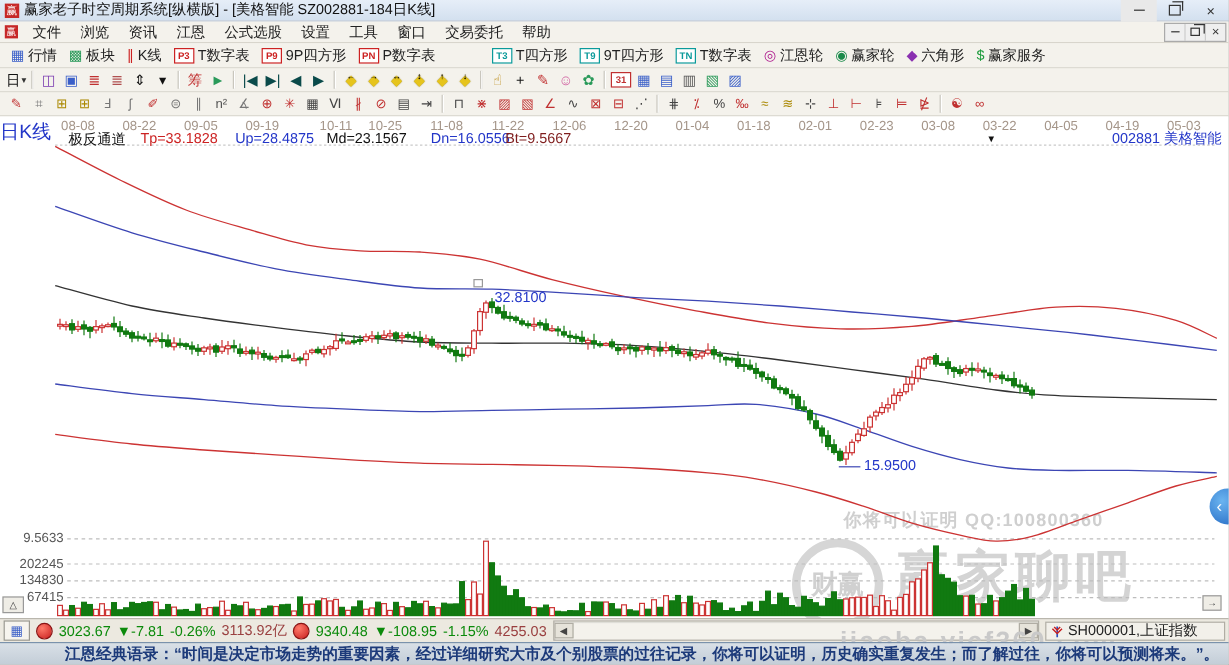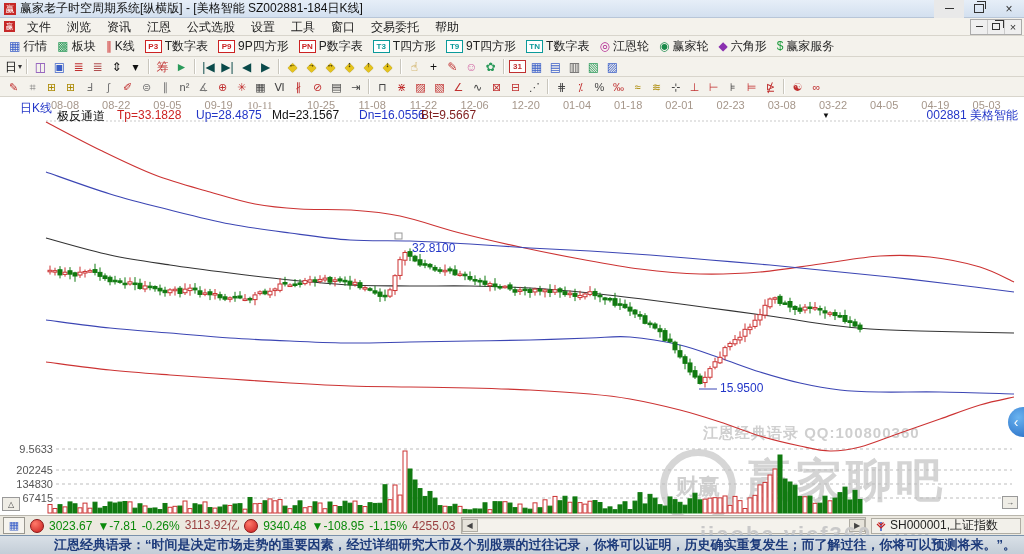--- a/index.html
+++ b/index.html
@@ -41,21 +41,21 @@
   .tbtn{width:19px;height:17px;display:flex;align-items:center;justify-content:center;
       border:none;background:transparent;font-family:inherit;position:relative;padding:0;}
   .tbtn .gly{font-size:12px;}
   .sep{width:1px;height:15px;background:#c9c6bd;border-right:1px solid #fff;margin:0 3px;flex:none;}
   .caret{font-size:8px;color:#333;margin-left:1px;}
   .dia{color:#e6c41c;text-shadow:0 0 1px #8a7300;}
   .dia b{position:absolute;left:0;right:0;top:3px;font-size:7px;color:#000;font-weight:normal;text-align:center;}
   
   .chart-bg{position:absolute;left:0;top:97px;width:1024px;height:418px;background:#fff;}
   #chart-svg{position:absolute;left:0;top:0;z-index:1;pointer-events:none;}
-  .hdr-label{position:absolute;top:100px;left:20px;color:#2336c8;font-size:12px;z-index:2;}
+  .hdr-label{position:absolute;top:100px;left:0;color:#2336c8;font-size:16px;z-index:2;}
   .date{position:absolute;top:99px;width:40px;text-align:center;font-size:11px;color:#a5968a;z-index:2;}
   .param{position:absolute;top:108px;font-size:12px;z-index:2;}
   .stock-label{position:absolute;top:107px;right:6px;font-size:12px;color:#2336c8;z-index:2;}
   .tri-marker{position:absolute;left:822px;top:111px;font-size:8px;color:#111;z-index:2;}
   .price-label{position:absolute;font-size:12px;color:#2336c8;z-index:2;}
   .vol-label{position:absolute;left:2px;width:51px;text-align:right;font-size:11px;color:#555;z-index:2;}
   .wm{color:#cfcfcf;z-index:0;}
   .wm-qq{position:absolute;left:703px;top:424px;font-size:15px;letter-spacing:1px;font-weight:bold;}
   .wm-big{position:absolute;left:746px;top:450px;font-size:46px;font-weight:bold;letter-spacing:4px;color:#d4d4d4;}
   .wm-logo{position:absolute;left:660px;top:449px;width:62px;height:62px;border:7px solid #d6d6d6;border-radius:50%;
@@ -156,21 +156,21 @@
       </button>
       <button class="tb1-btn">
         <span class="chip" style="color: rgb(204, 34, 34); border-color: rgb(204, 34, 34);">P9</span>
         <span>9P四方形</span>
       </button>
       <button class="tb1-btn">
         <span class="chip" style="color: rgb(204, 34, 34); border-color: rgb(204, 34, 34);">PN</span>
         <span>P数字表</span>
       </button>
       <button class="tb1-btn">
-        <span class="chip" style="color: rgb(10, 154, 154); border-color: rgb(10, 154, 154);">T3</span>
+        <span class="chip" style="color: rgb(10, 154, 154); border-color: rgb(10, 154, 154); margin-left: 37px;">T3</span>
         <span>T四方形</span>
       </button>
       <button class="tb1-btn">
         <span class="chip" style="color: rgb(10, 154, 154); border-color: rgb(10, 154, 154);">T9</span>
         <span>9T四方形</span>
       </button>
       <button class="tb1-btn">
         <span class="chip" style="color: rgb(10, 154, 154); border-color: rgb(10, 154, 154);">TN</span>
         <span>T数字表</span>
       </button>
@@ -422,21 +422,21 @@
       <span class="sep"></span>
       <button class="tbtn">
         <span class="gly" style="color: rgb(192, 48, 48); font-size: 11px;">☯</span>
       </button>
       <button class="tbtn">
         <span class="gly" style="color: rgb(192, 48, 48); font-size: 11px;">∞</span>
       </button>
     </div>
 
   <div class="chart-bg"></div>
-  <div class="wm wm-qq">江恩经典语录  QQ:100800360</div>
+  <div class="wm wm-qq">你将可以证明  QQ:100800360</div>
   <div class="wm-logo">财赢</div>
   <div class="wm wm-big">赢家聊吧</div>
 
   <svg id="chart-svg" width="1024" height="554" viewBox="0 0 1024 554">
       <line x1="46" y1="121" x2="1014" y2="121" stroke="#c9c9c9" stroke-dasharray="2 2"></line>
       <line x1="56" y1="449" x2="1012" y2="449" stroke="#bdbdbd" stroke-dasharray="3 3"></line>
       <line x1="56" y1="470" x2="1012" y2="470" stroke="#bdbdbd" stroke-dasharray="3 3"></line>
       <line x1="56" y1="484" x2="1012" y2="484" stroke="#bdbdbd" stroke-dasharray="3 3"></line>
       <line x1="56" y1="498" x2="1012" y2="498" stroke="#bdbdbd" stroke-dasharray="3 3"></line>
       <path d="M46,122C55,126.66666666666667 81.83333333333333,141.16666666666666 100,150C118.16666666666667,158.83333333333334 136.66666666666666,168 155,175C173.33333333333334,182 193.33333333333334,187.16666666666666 210,192C226.66666666666666,196.83333333333334 240,201.16666666666666 255,204C270,206.83333333333334 284.1666666666667,208 300,209C315.8333333333333,210 333.3333333333333,208.83333333333334 350,210C366.6666666666667,211.16666666666666 381.6666666666667,212.16666666666666 400,216C418.3333333333333,219.83333333333334 440,227.83333333333334 460,233C480,238.16666666666666 500,242.66666666666666 520,247C540,251.33333333333334 560,255.33333333333334 580,259C600,262.6666666666667 620,266.5 640,269C660,271.5 680,273.5 700,274C720,274.5 740,273.6666666666667 760,272C780,270.3333333333333 800,266.6666666666667 820,264C840,261.3333333333333 861.6666666666666,257.1666666666667 880,256C898.3333333333334,254.83333333333334 913.3333333333334,255.16666666666666 930,257C946.6666666666666,258.8333333333333 966,262.8333333333333 980,267C994,271.1666666666667 1008.3333333333334,279.5 1014,282" fill="none" stroke="#cc3333" stroke-width="1.1"></path>
@@ -936,21 +936,21 @@
       <rect x="395" y="233" width="7" height="6" fill="none" stroke="#999"></rect>
       <line x1="699" y1="389" x2="717" y2="389" stroke="#3c46b4"></line>
     </svg>
 
   <div class="hdr-label">日K线</div>
   <div id="dates">
       <span class="date" style="left: 45px;">08-08</span>
       <span class="date" style="left: 96.2px;">08-22</span>
       <span class="date" style="left: 147.4px;">09-05</span>
       <span class="date" style="left: 198.6px;">09-19</span>
-      <span class="date" style="left: 240px; font-family: Liberation Serif, serif;">10-11</span>
+      <span class="date" style="left: 260px;">10-11</span>
       <span class="date" style="left: 301px;">10-25</span>
       <span class="date" style="left: 352.2px;">11-08</span>
       <span class="date" style="left: 403.4px;">11-22</span>
       <span class="date" style="left: 454.6px;">12-06</span>
       <span class="date" style="left: 505.8px;">12-20</span>
       <span class="date" style="left: 557px;">01-04</span>
       <span class="date" style="left: 608.2px;">01-18</span>
       <span class="date" style="left: 659.4px;">02-01</span>
       <span class="date" style="left: 710.6px;">02-23</span>
       <span class="date" style="left: 761.8px;">03-08</span>

